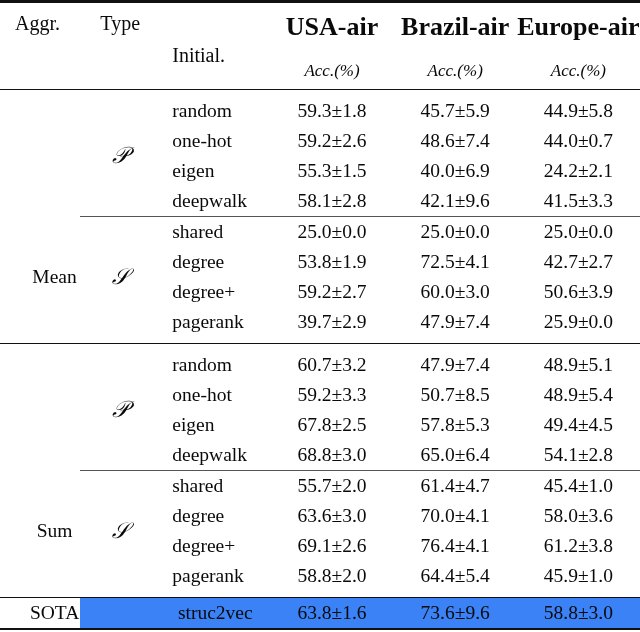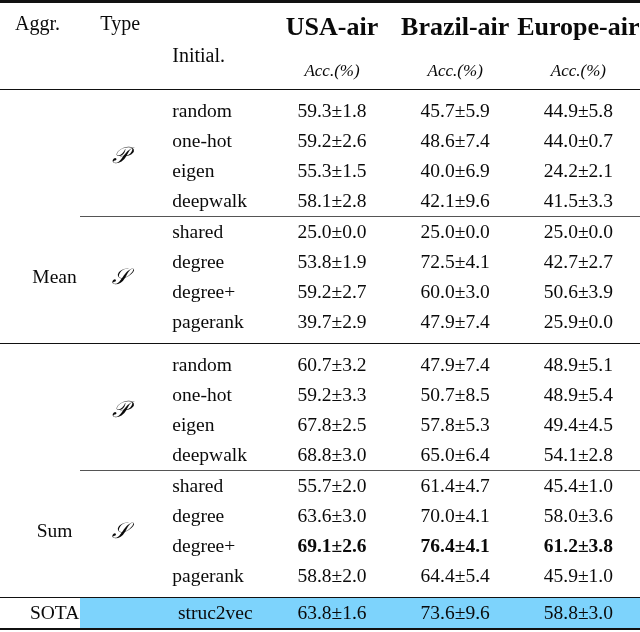--- a/index.html
+++ b/index.html
@@ -130,25 +130,25 @@
   }
   td.init {
     text-align: left;
     padding-left: 12px;
     font-family: Liberation Serif, serif;
   }
   td.val {
     text-align: center;
     font-variant-numeric: lining-nums;
   }
-  td.val.bold { font-weight: bold; }
+  td.val.bold { font-weight: normal; }
 
   
   .sota-band td.shade {
-    background: #7dd3fc;
+    background: #3b82f6;
   }
   .sota-band td.init.shade { text-align: center; padding-left: 0; }
 
   
   .caption {
     text-align: center;
     font-weight: bold;
     font-size: 20.5px;
     padding-top: 12px;
     letter-spacing: 0.1px;

